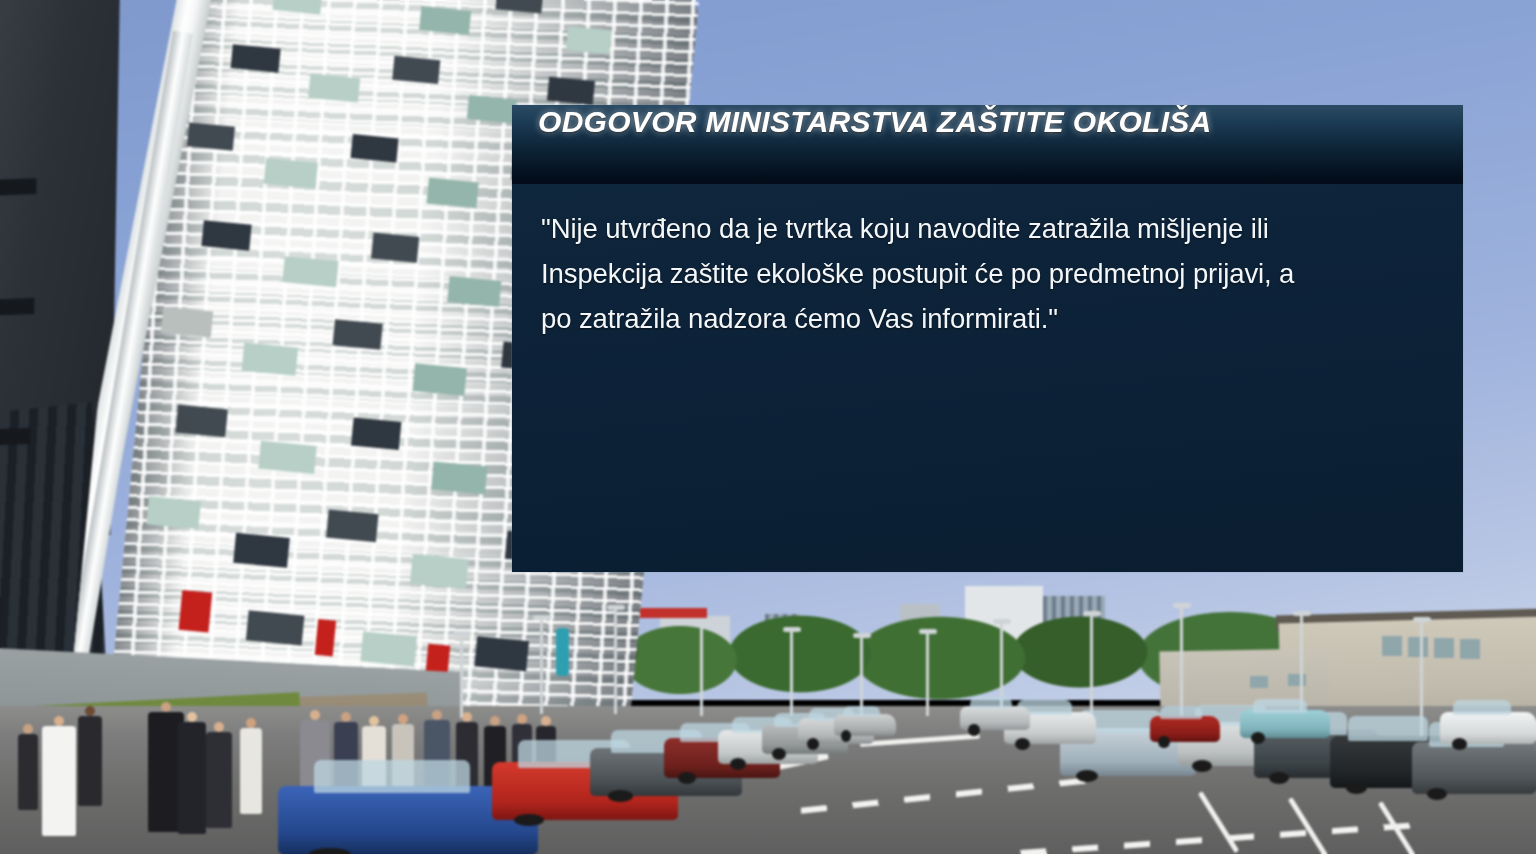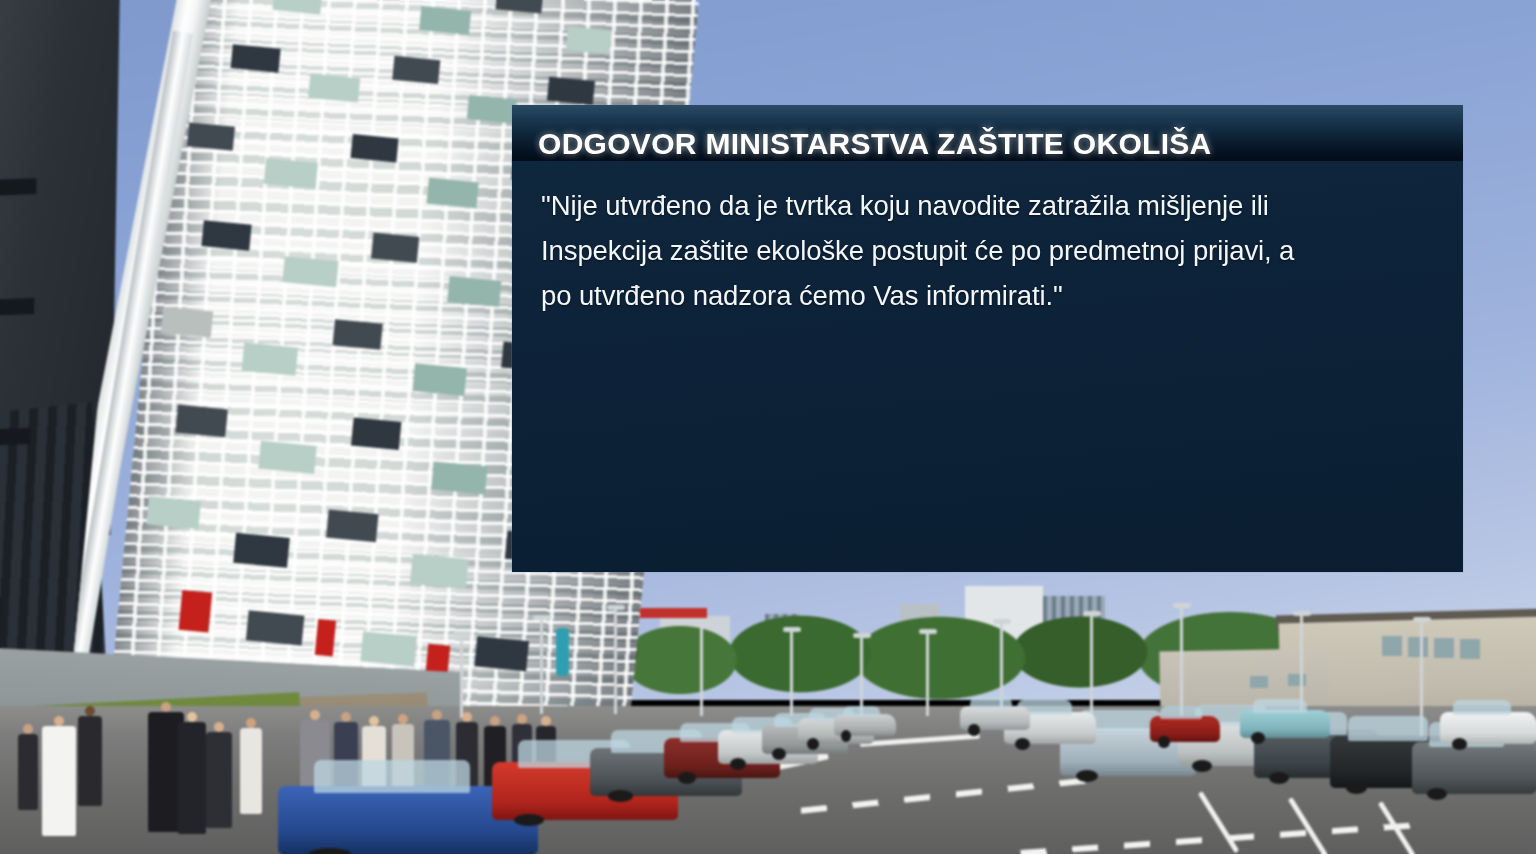--- a/index.html
+++ b/index.html
@@ -197,23 +197,23 @@
 
   
   .overlay{
     position:absolute;
     left:512px; top:105px; width:951px; height:467px;
     background:linear-gradient(175deg,#10293f 0%,#0d2339 35%,#0c2136 70%,#0a1d31 100%);
     box-shadow:0 0 0 1px rgba(130,160,190,.18);
   }
   .overlay-title{
     position:relative;
-    height:56px;
+    height:79px;
     background:linear-gradient(180deg,#2b4a63 0%,#1b3a53 22%,#0c2235 58%,#04101f 88%,#030c18 100%);
-    display:flex; align-items:flex-end;
+    display:flex; align-items:flex-start;font-style:italic;
   }
   .overlay-title h1{
     margin-left:26px;
     font-size:30px;
     font-weight:bold;
     letter-spacing:.3px;
     color:#ffffff;
     text-shadow:0 0 7px rgba(255,255,255,.55), 0 1px 2px rgba(0,0,0,.8);
     white-space:nowrap;
     font-family:"Liberation Sans", sans-serif;
@@ -441,17 +441,17 @@
     <div class="photo-blur"></div>
   </div>
 
   <div class="overlay">
     <div class="overlay-title">
       <h1>ODGOVOR MINISTARSTVA ZAŠTITE OKOLIŠA</h1>
     </div>
     <div class="overlay-body">
       <p>"Nije utvrđeno da je tvrtka koju navodite zatražila mišljenje ili</p>
       <p>Inspekcija zaštite ekološke postupit će po predmetnoj prijavi, a</p>
-      <p>po utvrđeno nadzora ćemo Vas informirati."</p>
+      <p>po zatražila nadzora ćemo Vas informirati."</p>
     </div>
   </div>
 
 </div>
 
 </body></html>

